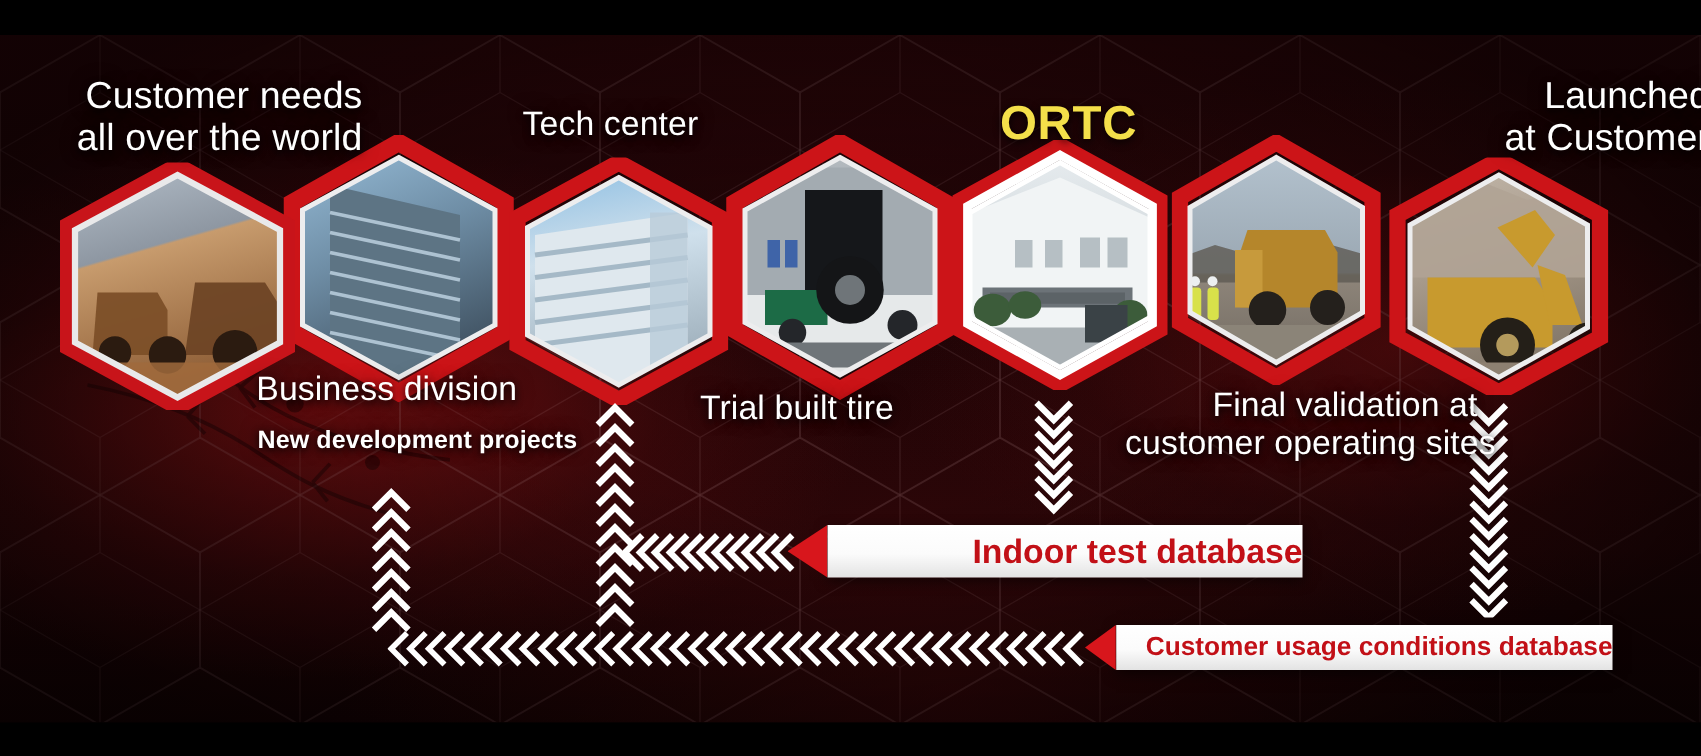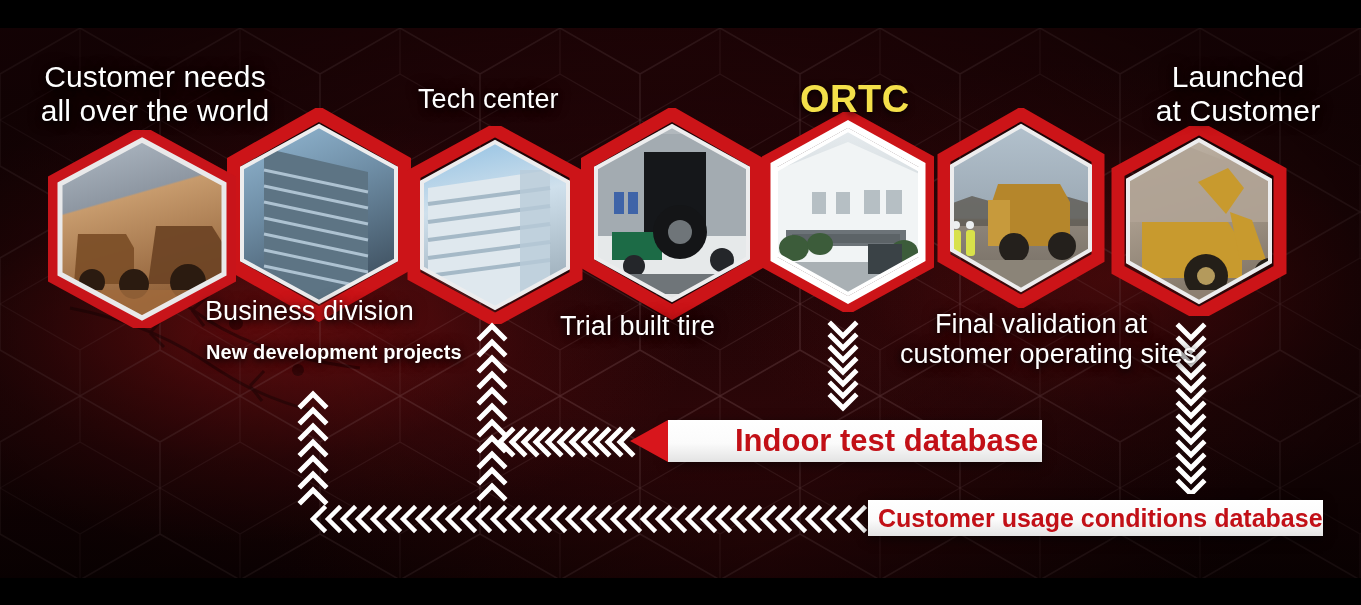--- a/index.html
+++ b/index.html
@@ -30,21 +30,21 @@
 
   
   .lbl{
     position:absolute;color:#fff;font-weight:400;letter-spacing:.1px;
     text-shadow:0 2px 6px rgba(0,0,0,.85), 0 0 14px rgba(0,0,0,.6);
     white-space:pre;line-height:1.12;
   }
   .lbl.big{font-size:30px;}
   .lbl.mid{font-size:27px;}
   .lbl.sub{font-size:20px;font-weight:700;}
-  .lbl.center{text-align:center;}
+  .lbl.center{text-align:right;}
   .lbl.ortc{
     color:#f4e04a;font-size:38px;font-weight:700;letter-spacing:.5px;
     text-shadow:0 2px 7px rgba(0,0,0,.9);
   }
 
   
   .chev{position:absolute;}
 
   
   .banner{position:absolute;display:flex;align-items:center;}
@@ -54,23 +54,23 @@
   }
   .banner .body{
     flex:1;height:100%;display:flex;align-items:center;
     background:linear-gradient(180deg,#ffffff 0%,#fbfbfb 55%,#e3e3e3 100%);
     box-shadow:0 3px 10px rgba(0,0,0,.55);
   }
   .banner .txt{
     color:#c21017;font-weight:700;white-space:nowrap;
   }
   #banner-indoor{left:630px;top:420px;width:412px;height:42px;}
-  #banner-indoor .txt{font-size:31px;padding-left:67px;}
+  #banner-indoor .txt{font-size:27px;padding-left:116px;}
   #banner-usage{left:868px;top:500px;width:422px;height:36px;}
-  #banner-usage .txt{font-size:25px;padding-left:10px;}
+  #banner-usage .txt{font-size:21px;padding-left:24px;}
 </style>
 </head>
 <body>
 
 <div id="stage">
 
   <div class="bg">
     <svg class="hexmesh" viewBox="0 0 1361 550" preserveAspectRatio="none">
       <defs>
         <pattern id="hexpat" width="160" height="184" patternUnits="userSpaceOnUse">

